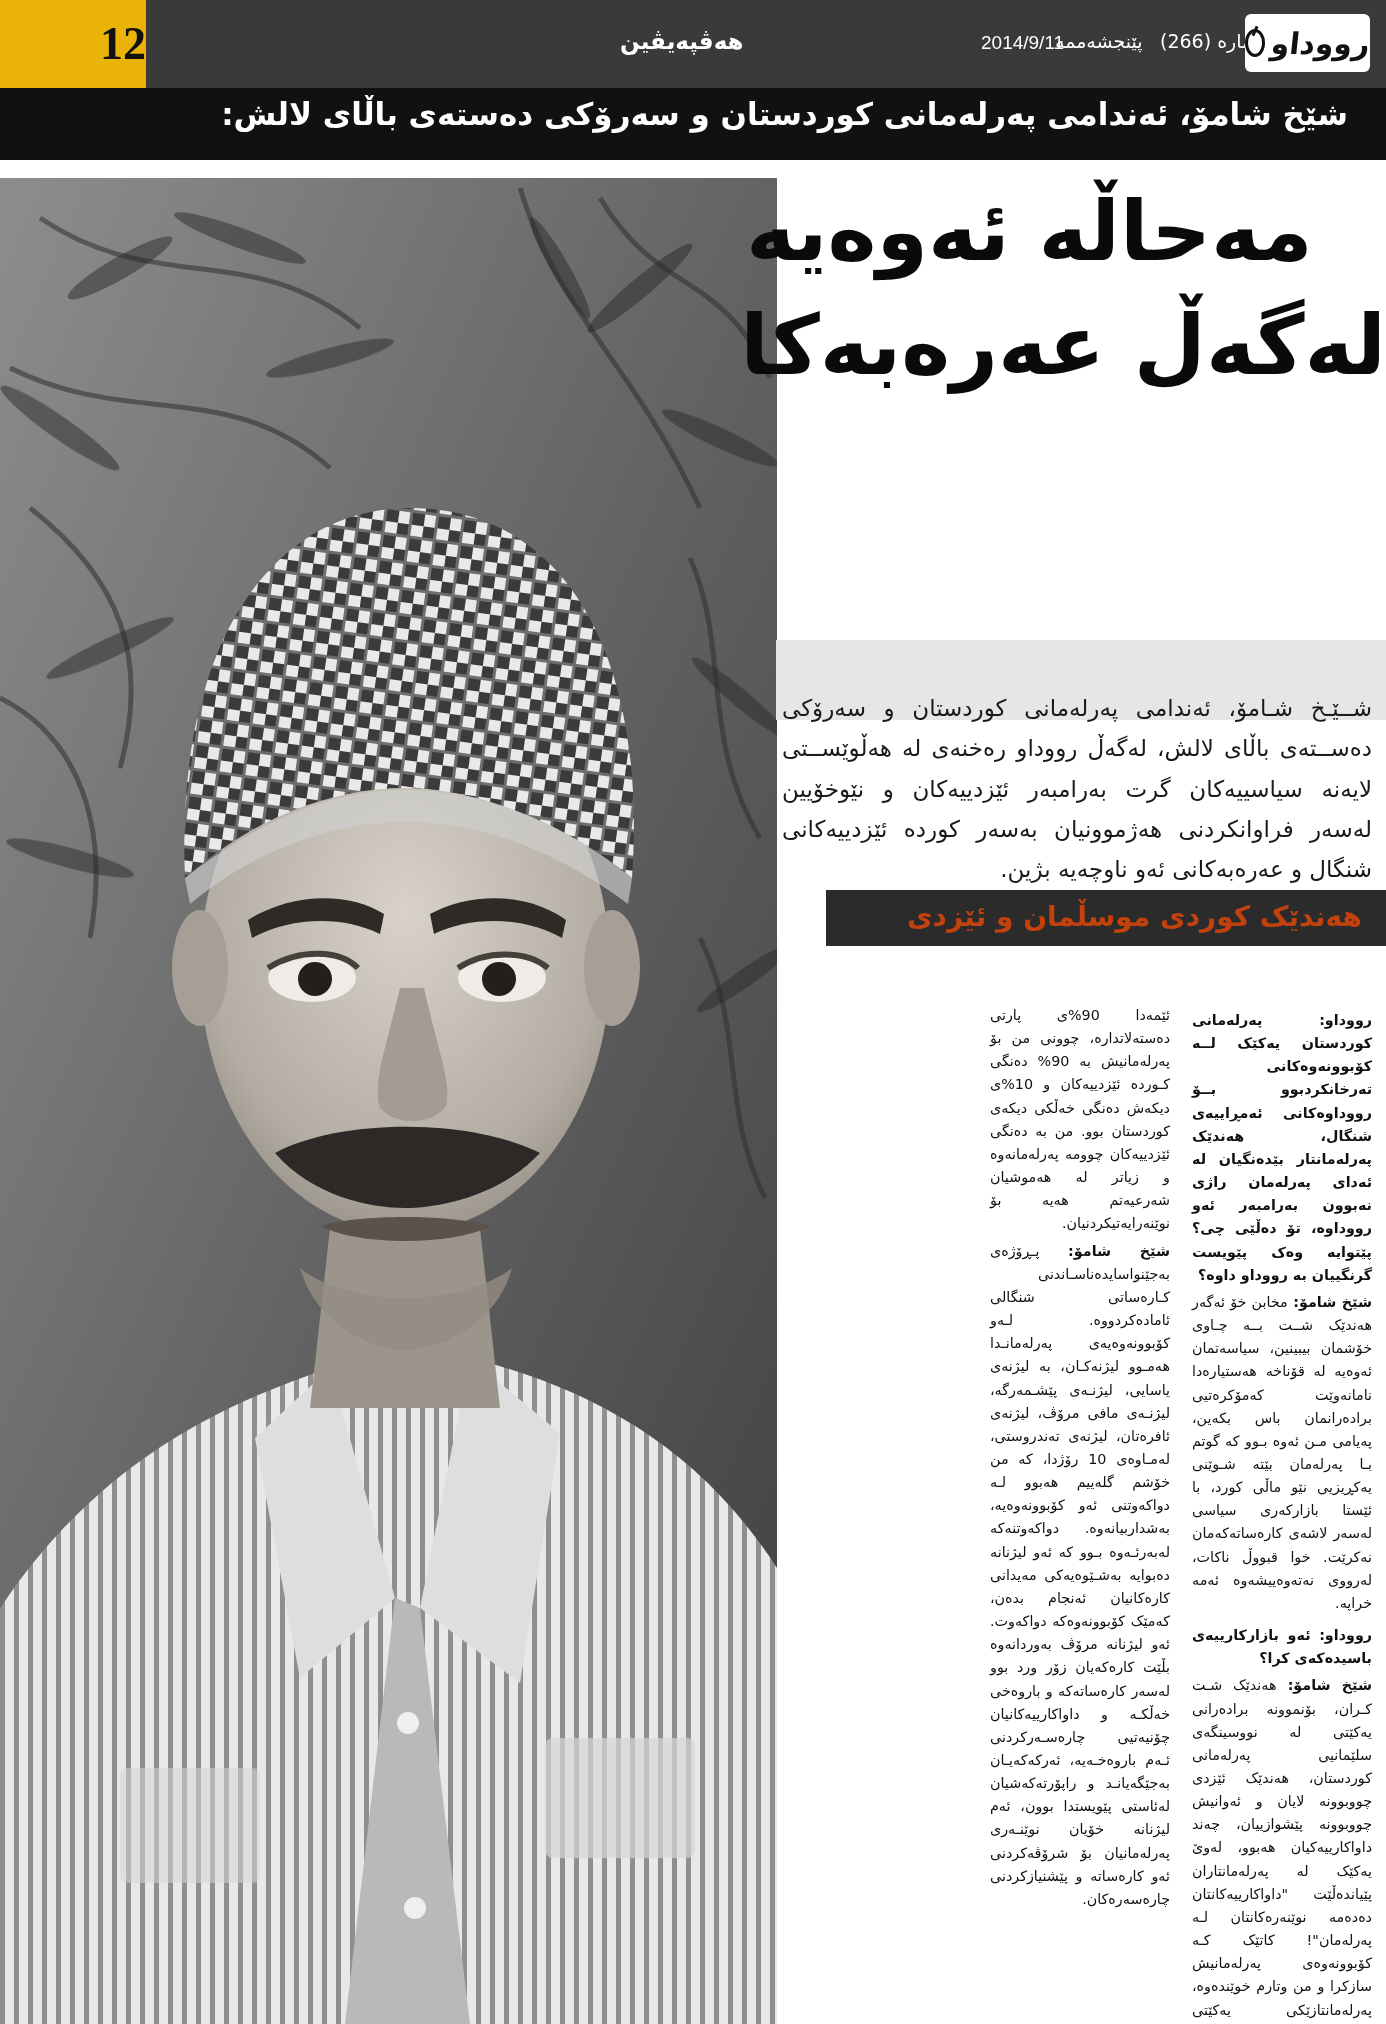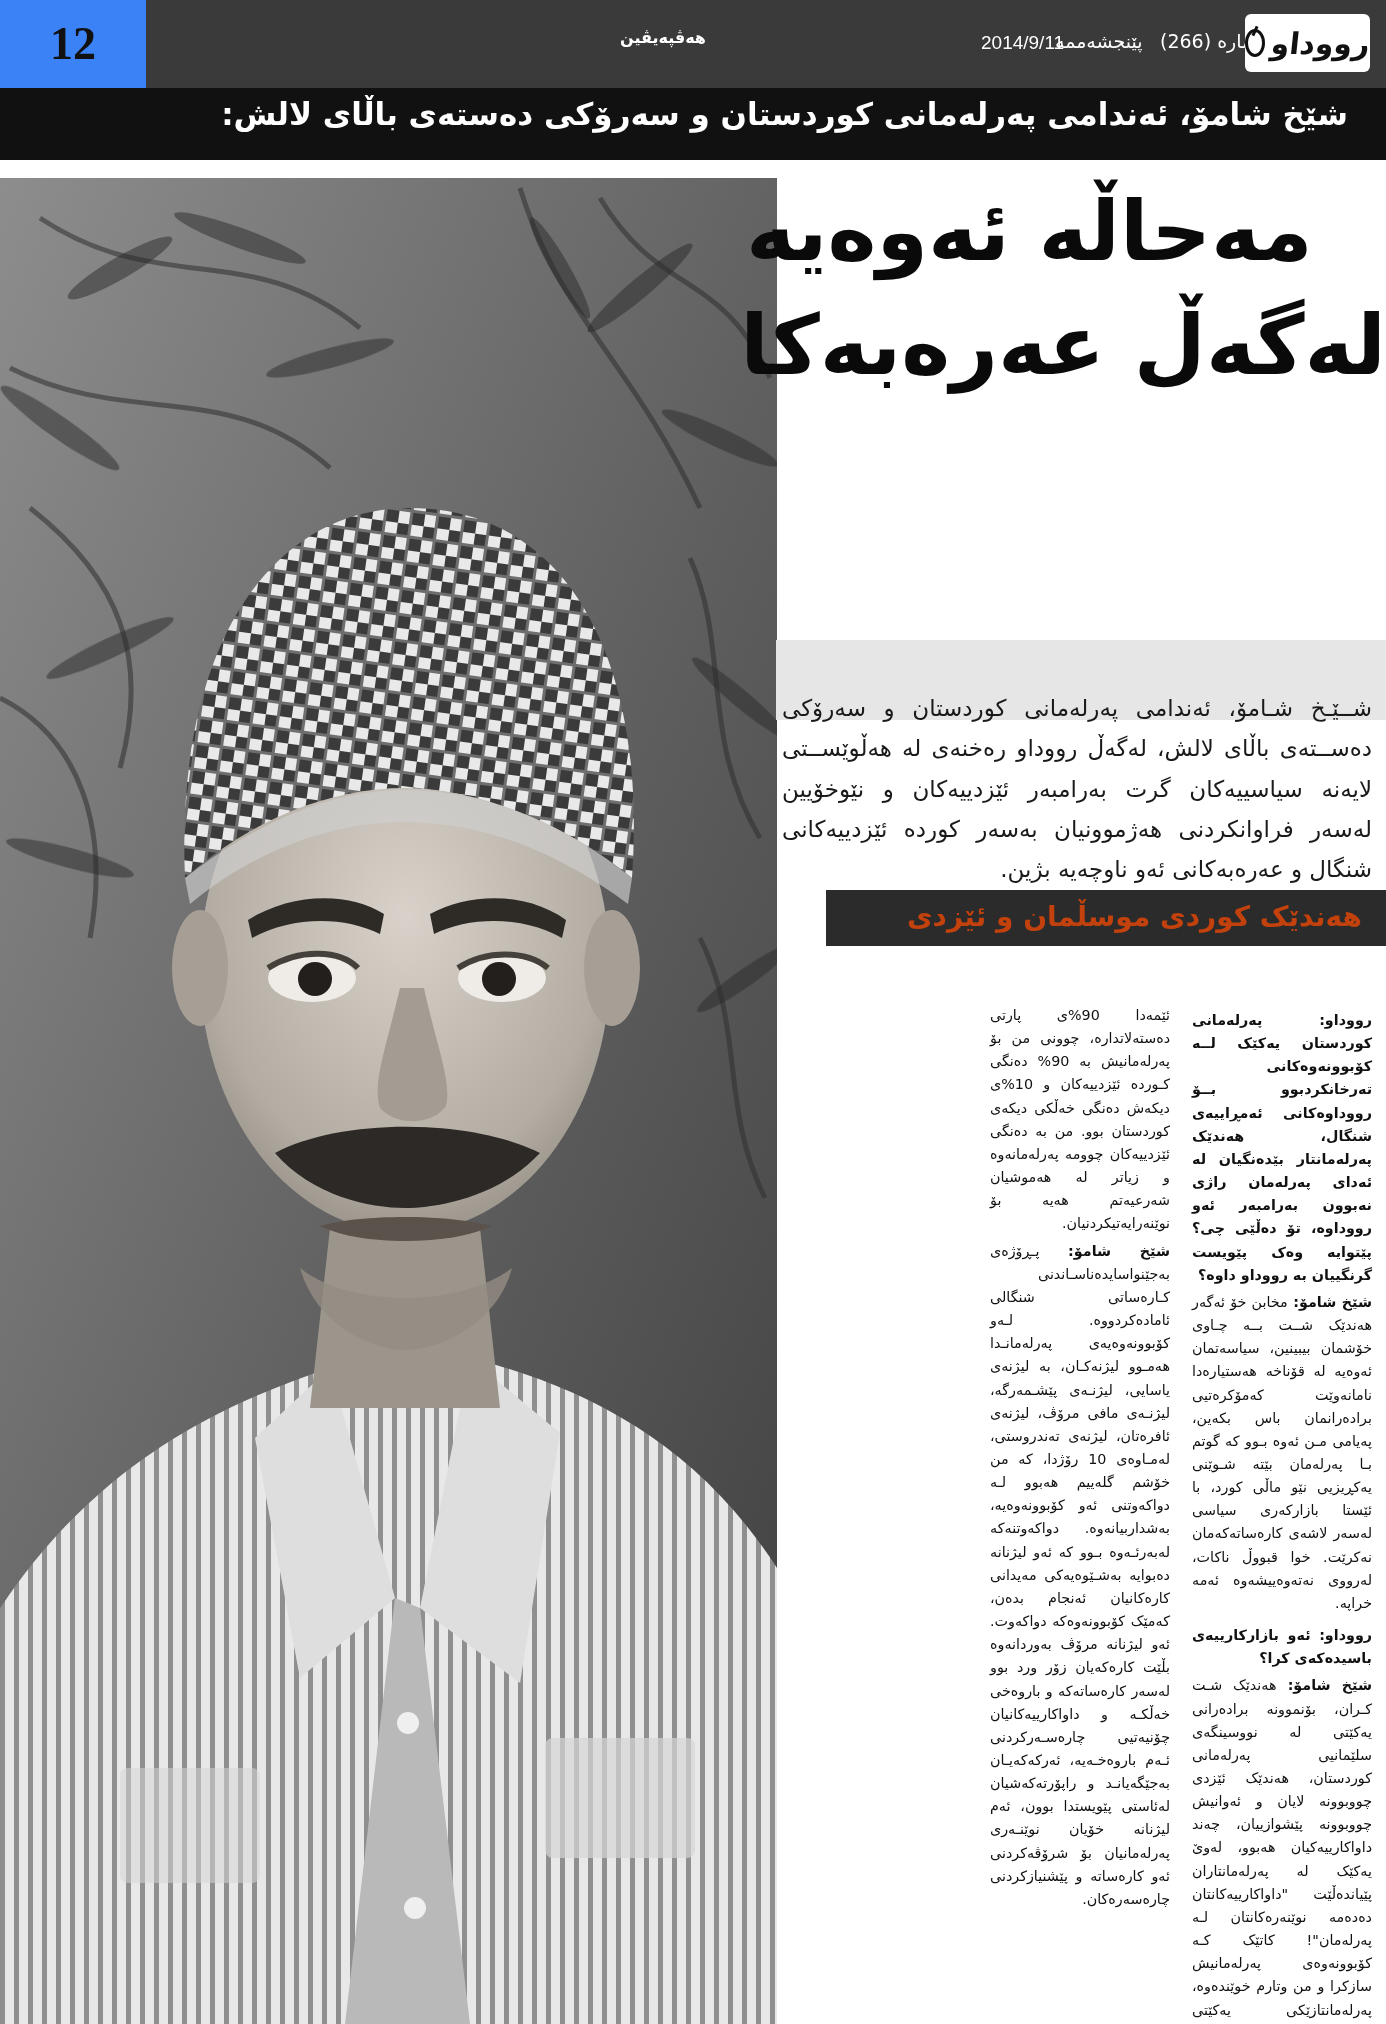--- a/index.html
+++ b/index.html
@@ -11,30 +11,30 @@
     overflow:hidden;
     position:relative;
   }
   
   .masthead{
     position:absolute;left:0;top:0;width:1386px;height:88px;
     background:#3a3a3a;
   }
   .page-number-box{
     position:absolute;left:0;top:0;width:146px;height:88px;
-    background:#3b82f6;
-    display:flex;align-items:center;justify-content:center;
+    background:#eab308;
+    display:flex;align-items:center;justify-content:flex-start;
   }
   .page-number{
     font-size:46px;font-weight:bold;color:#111;line-height:1;
     font-family:"Liberation Serif", serif;
   }
   .masthead-section{
     position:absolute;left:620px;top:28px;
-    font-size:16px;color:#ffffff;font-weight:bold;
+    font-size:23px;color:#ffffff;font-weight:bold;
     direction:rtl;
   }
   .masthead-date{
     position:absolute;left:981px;top:32px;
     font-size:19px;color:#ffffff;
     font-family:"Liberation Sans", sans-serif;
   }
   .masthead-weekday{
     position:absolute;left:1055px;top:30px;
     font-size:19px;color:#ffffff;

